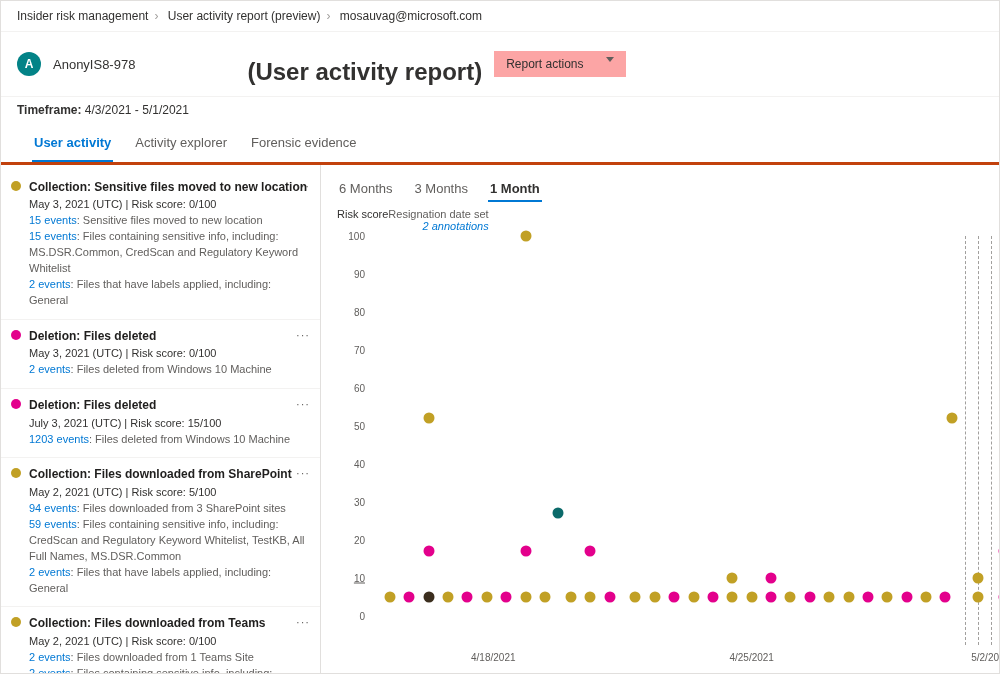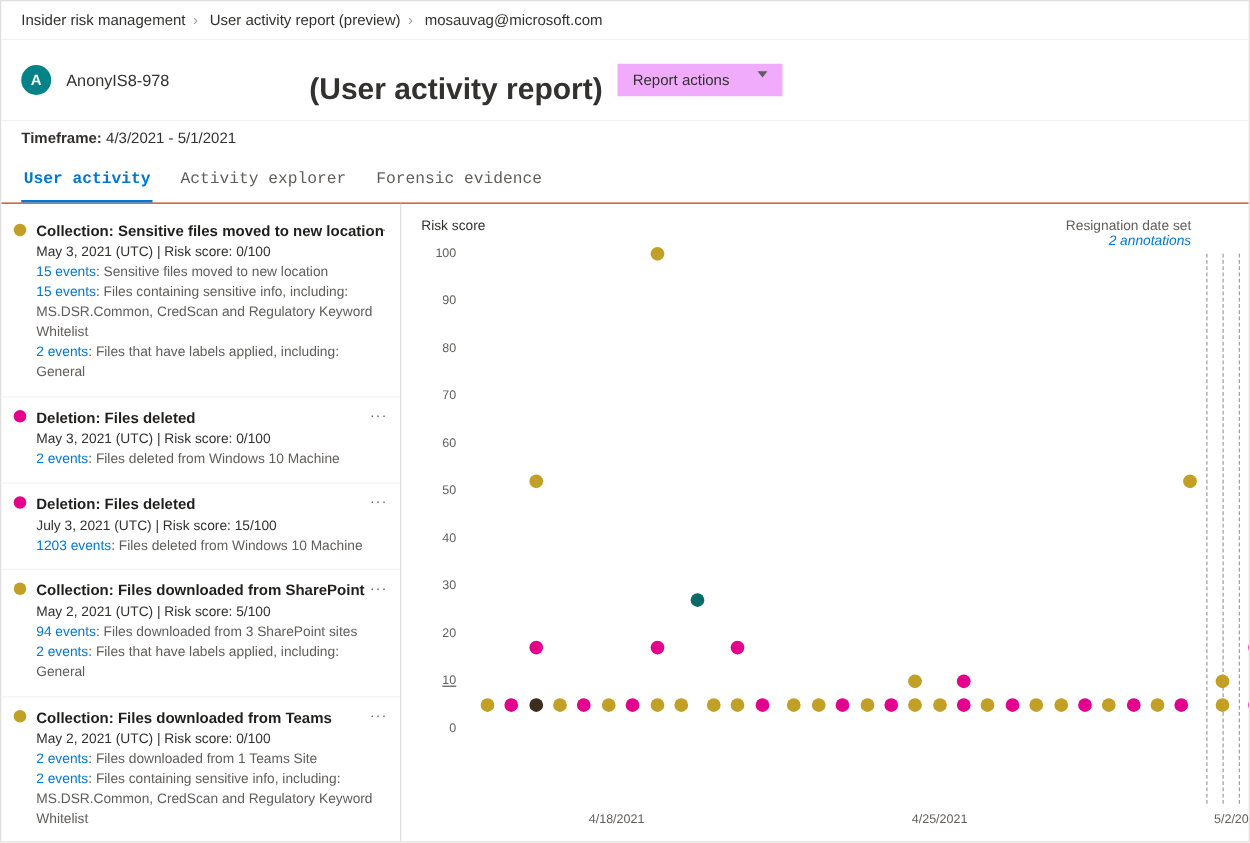--- a/index.html
+++ b/index.html
@@ -4,43 +4,43 @@
 <style>
   * { box-sizing: border-box; margin: 0; padding: 0; }
   body { font-family: 'Segoe UI', Tahoma, sans-serif; font-size: 12px; color: #323130; background: #fff; width: 1000px; height: 674px; overflow: hidden; border: 1px solid #e1dfdd; }
   .breadcrumb { padding: 8px 16px; font-size: 12px; color: #605e5c; border-bottom: 1px solid #f3f2f1; }
   .breadcrumb span { color: #323130; }
   .breadcrumb .sep { margin: 0 6px; color: #a19f9d; }
   .header-row { display: flex; align-items: center; padding: 10px 16px; gap: 12px; border-bottom: 1px solid #f3f2f1; }
   .avatar { width: 24px; height: 24px; border-radius: 50%; background: #038387; color: #fff; display: flex; align-items: center; justify-content: center; font-size: 12px; font-weight: 600; }
   .user-id { font-size: 13px; color: #323130; }
   .title-main { font-size: 24px; font-weight: 600; margin-left: 100px; margin-top: 16px; }
-  .report-actions { background: #f0abfc; border: none; padding: 6px 12px; font-size: 12px; color: #323130; cursor: pointer; display: flex; gap: 22px; }
+  .report-actions { background: #fca5a5; border: none; padding: 6px 12px; font-size: 12px; color: #323130; cursor: pointer; display: flex; gap: 22px; }
   .chev { display:inline-block; width:0; height:0; border-left:4px solid transparent; border-right:4px solid transparent; border-top:5px solid #605e5c;}
   .timeframe { padding: 6px 16px 10px; font-size: 12px; }
   .timeframe b { font-weight: 600; }
-  .tabs { display: flex; gap: 20px; padding: 0 16px; border-bottom: 1px solid #c2410c; font-family: Liberation Mono, monospace; }
+  .tabs { display: flex; gap: 20px; padding: 0 31px; border-bottom: 3px solid #c2410c; }
   .tab { padding: 8px 2px 10px; font-size: 13px; color: #605e5c; cursor: pointer; border-bottom: 2px solid transparent; }
   .tab.active { color: #0078d4; border-bottom-color: #0078d4; font-weight: 600; }
   .content { display: flex; height: 540px; }
   .left-panel { width: 320px; border-right: 1px solid #e1dfdd; overflow-y: auto; position: relative; padding-top:6px;}
   .left-panel::-webkit-scrollbar { width:6px; }
   .left-panel::-webkit-scrollbar-thumb { background:#c8c6c4; border-radius:3px;}
   .card { padding: 8px 12px 10px 28px; border-bottom: 1px solid #f3f2f1; position: relative; font-size: 11px; line-height: 1.45; }
   .card .dot { position: absolute; left: 10px; top: 10px; width: 10px; height: 10px; border-radius: 50%; }
   .card .ellipsis { position: absolute; right: 10px; top: 8px; color: #605e5c; cursor: pointer; letter-spacing: 1px;}
   .card .ctitle { font-weight: 600; font-size: 12px; color: #201f1e; }
   .card .meta { color: #323130; margin-top: 1px; }
   .card .line { color: #605e5c; }
   .card .line .lk { color: #0078d4; }
   .right-panel { flex: 1; padding: 12px 16px 4px; display:flex; flex-direction:column; position:relative;}
   .time-tabs { display:flex; gap:18px; font-size:13px; margin-bottom:6px;}
   .time-tab { color:#605e5c; cursor:pointer; padding:4px 2px;}
   .time-tab.active { color:#323130; border-bottom:2px solid #0078d4; font-weight:600;}
-  .chart-top-row { display:flex; justify-content:space-between; font-size:11px; color:#605e5c; padding-right:30px;}
+  .chart-top-row { display:flex; justify-content:flex-start; font-size:11px; color:#605e5c; padding-right:30px;}
   .annotations-link { color:#0078d4; cursor:pointer;font-style:italic;}
   .plot-area { flex:1; position:relative; margin-top:4px; }
   .ylabel { position:absolute; left:0; font-size:10px; color:#605e5c; transform:translateY(-50%); width:28px; text-align:right;}
   .xlabel { position:absolute; bottom:22px; font-size:10px; color:#605e5c; transform:translateX(-50%);}
   .vline { position:absolute; top:0; bottom:40px; border-left:1px dashed #a19f9d; }
   .dotp { position:absolute; border-radius:50%; width:11px; height:11px; transform:translate(-50%,-50%);}
   .legend { display:flex; gap:14px; font-size:11px; color:#323130; padding:4px 0 0 40px;}
   .legend span { display:flex; align-items:center; gap:5px;}
   .legend .sw { width:10px; height:10px;}
   .axis-title { position:absolute; left:0px; top:-4px; font-size:11px; color:#323130;}
@@ -106,32 +106,38 @@
         <div class="ctitle">Deletion: Files deleted</div>
         <div class="meta">July 3, 2021 (UTC) | Risk score: 15/100</div>
         <div class="line"><span class="lk">1203 events</span>: Files deleted from Windows 10 Machine</div>
       </div>
       <div class="card">
         <div class="dot c-collection"></div>
         <div class="ellipsis">···</div>
         <div class="ctitle">Collection: Files downloaded from SharePoint</div>
         <div class="meta">May 2, 2021 (UTC) | Risk score: 5/100</div>
         <div class="line"><span class="lk">94 events</span>: Files downloaded from 3 SharePoint sites</div>
+        <div class="line"><span class="lk">59 events</span>: Files containing sensitive info, including: CredScan and Regulatory Keyword Whitelist, TestKB, All Full Names, MS.DSR.Common</div>
         <div class="line"><span class="lk">2 events</span>: Files that have labels applied, including: General</div>
       </div>
       <div class="card">
         <div class="dot c-collection"></div>
         <div class="ellipsis">···</div>
         <div class="ctitle">Collection: Files downloaded from Teams</div>
         <div class="meta">May 2, 2021 (UTC) | Risk score: 0/100</div>
         <div class="line"><span class="lk">2 events</span>: Files downloaded from 1 Teams Site</div>
         <div class="line"><span class="lk">2 events</span>: Files containing sensitive info, including: MS.DSR.Common, CredScan and Regulatory Keyword Whitelist</div>
       </div>
     </div>
   <div class="right-panel">
+    <div class="time-tabs" id="timeTabs">
+        <div class="time-tab">6 Months</div>
+        <div class="time-tab">3 Months</div>
+        <div class="time-tab active">1 Month</div>
+      </div>
     <div class="chart-top-row">
       <span class="axis-title" style="position:static;">Risk score</span>
       <span></span>
       <span style="text-align:right;">
         <span>Resignation date set</span><br>
         <span class="annotations-link">2 annotations</span>
       </span>
     </div>
     <div class="plot-area" id="plot">
         <div class="ylabel" style="top: 380px;">0</div>

